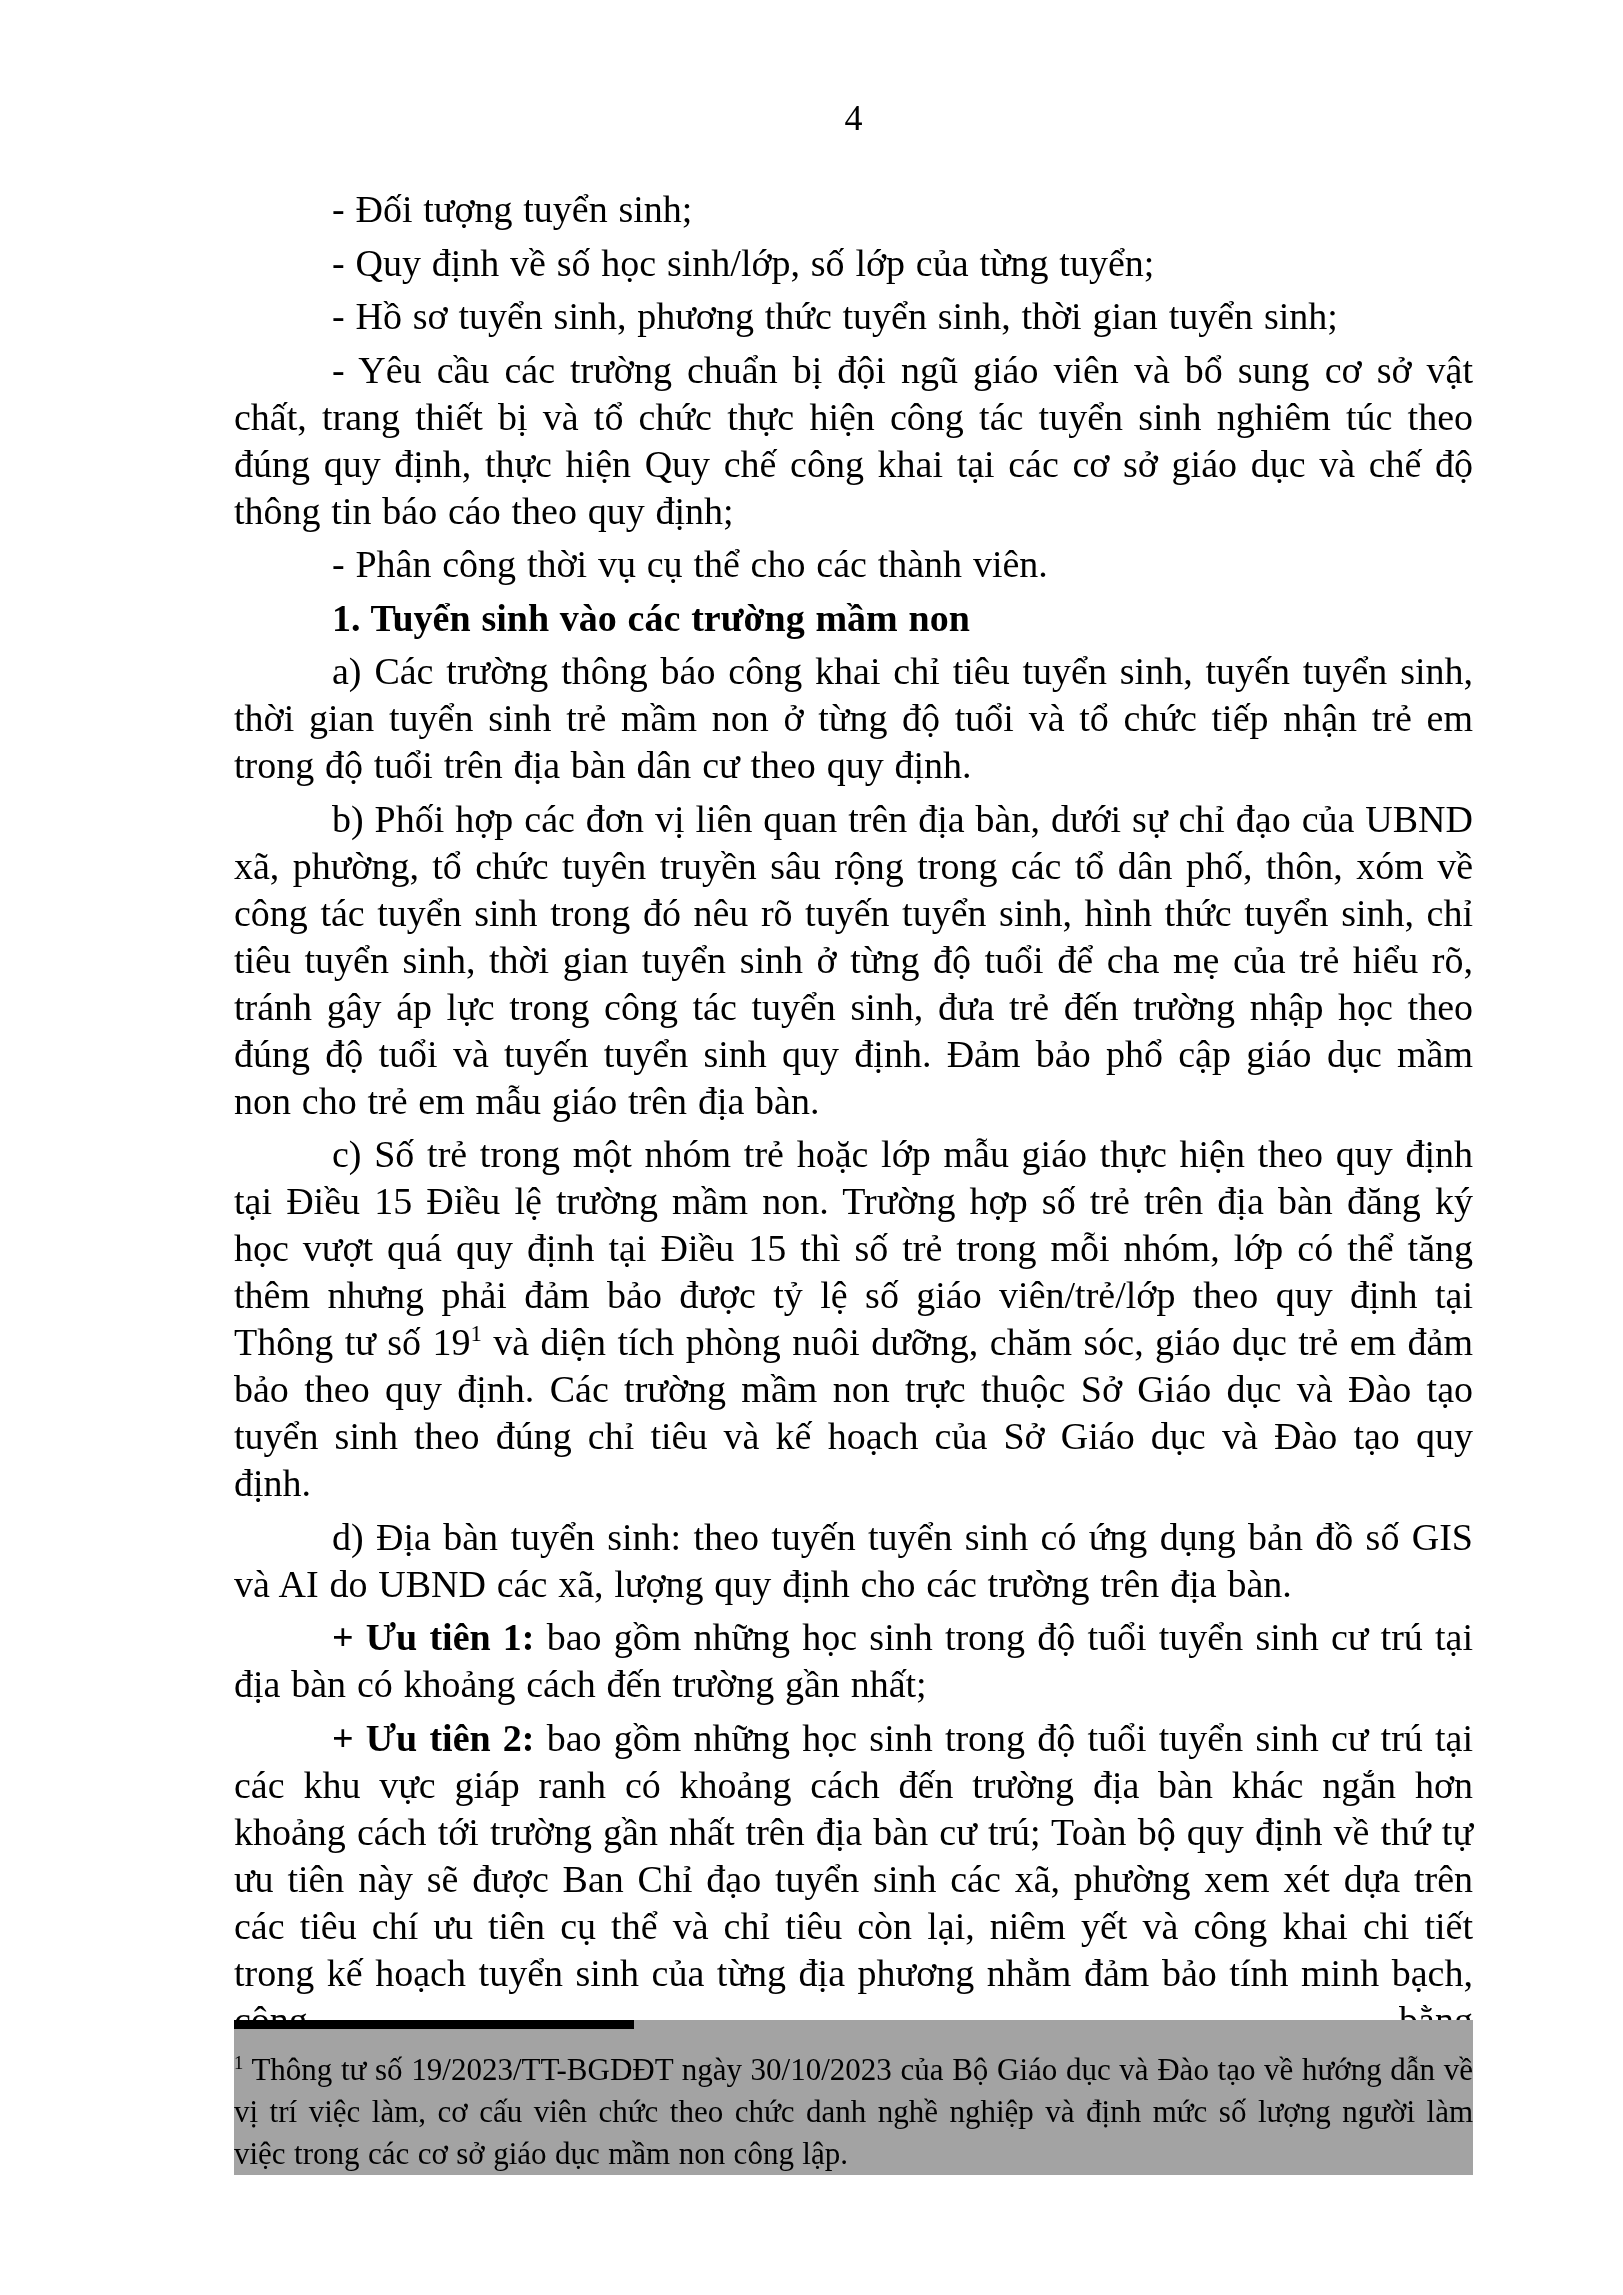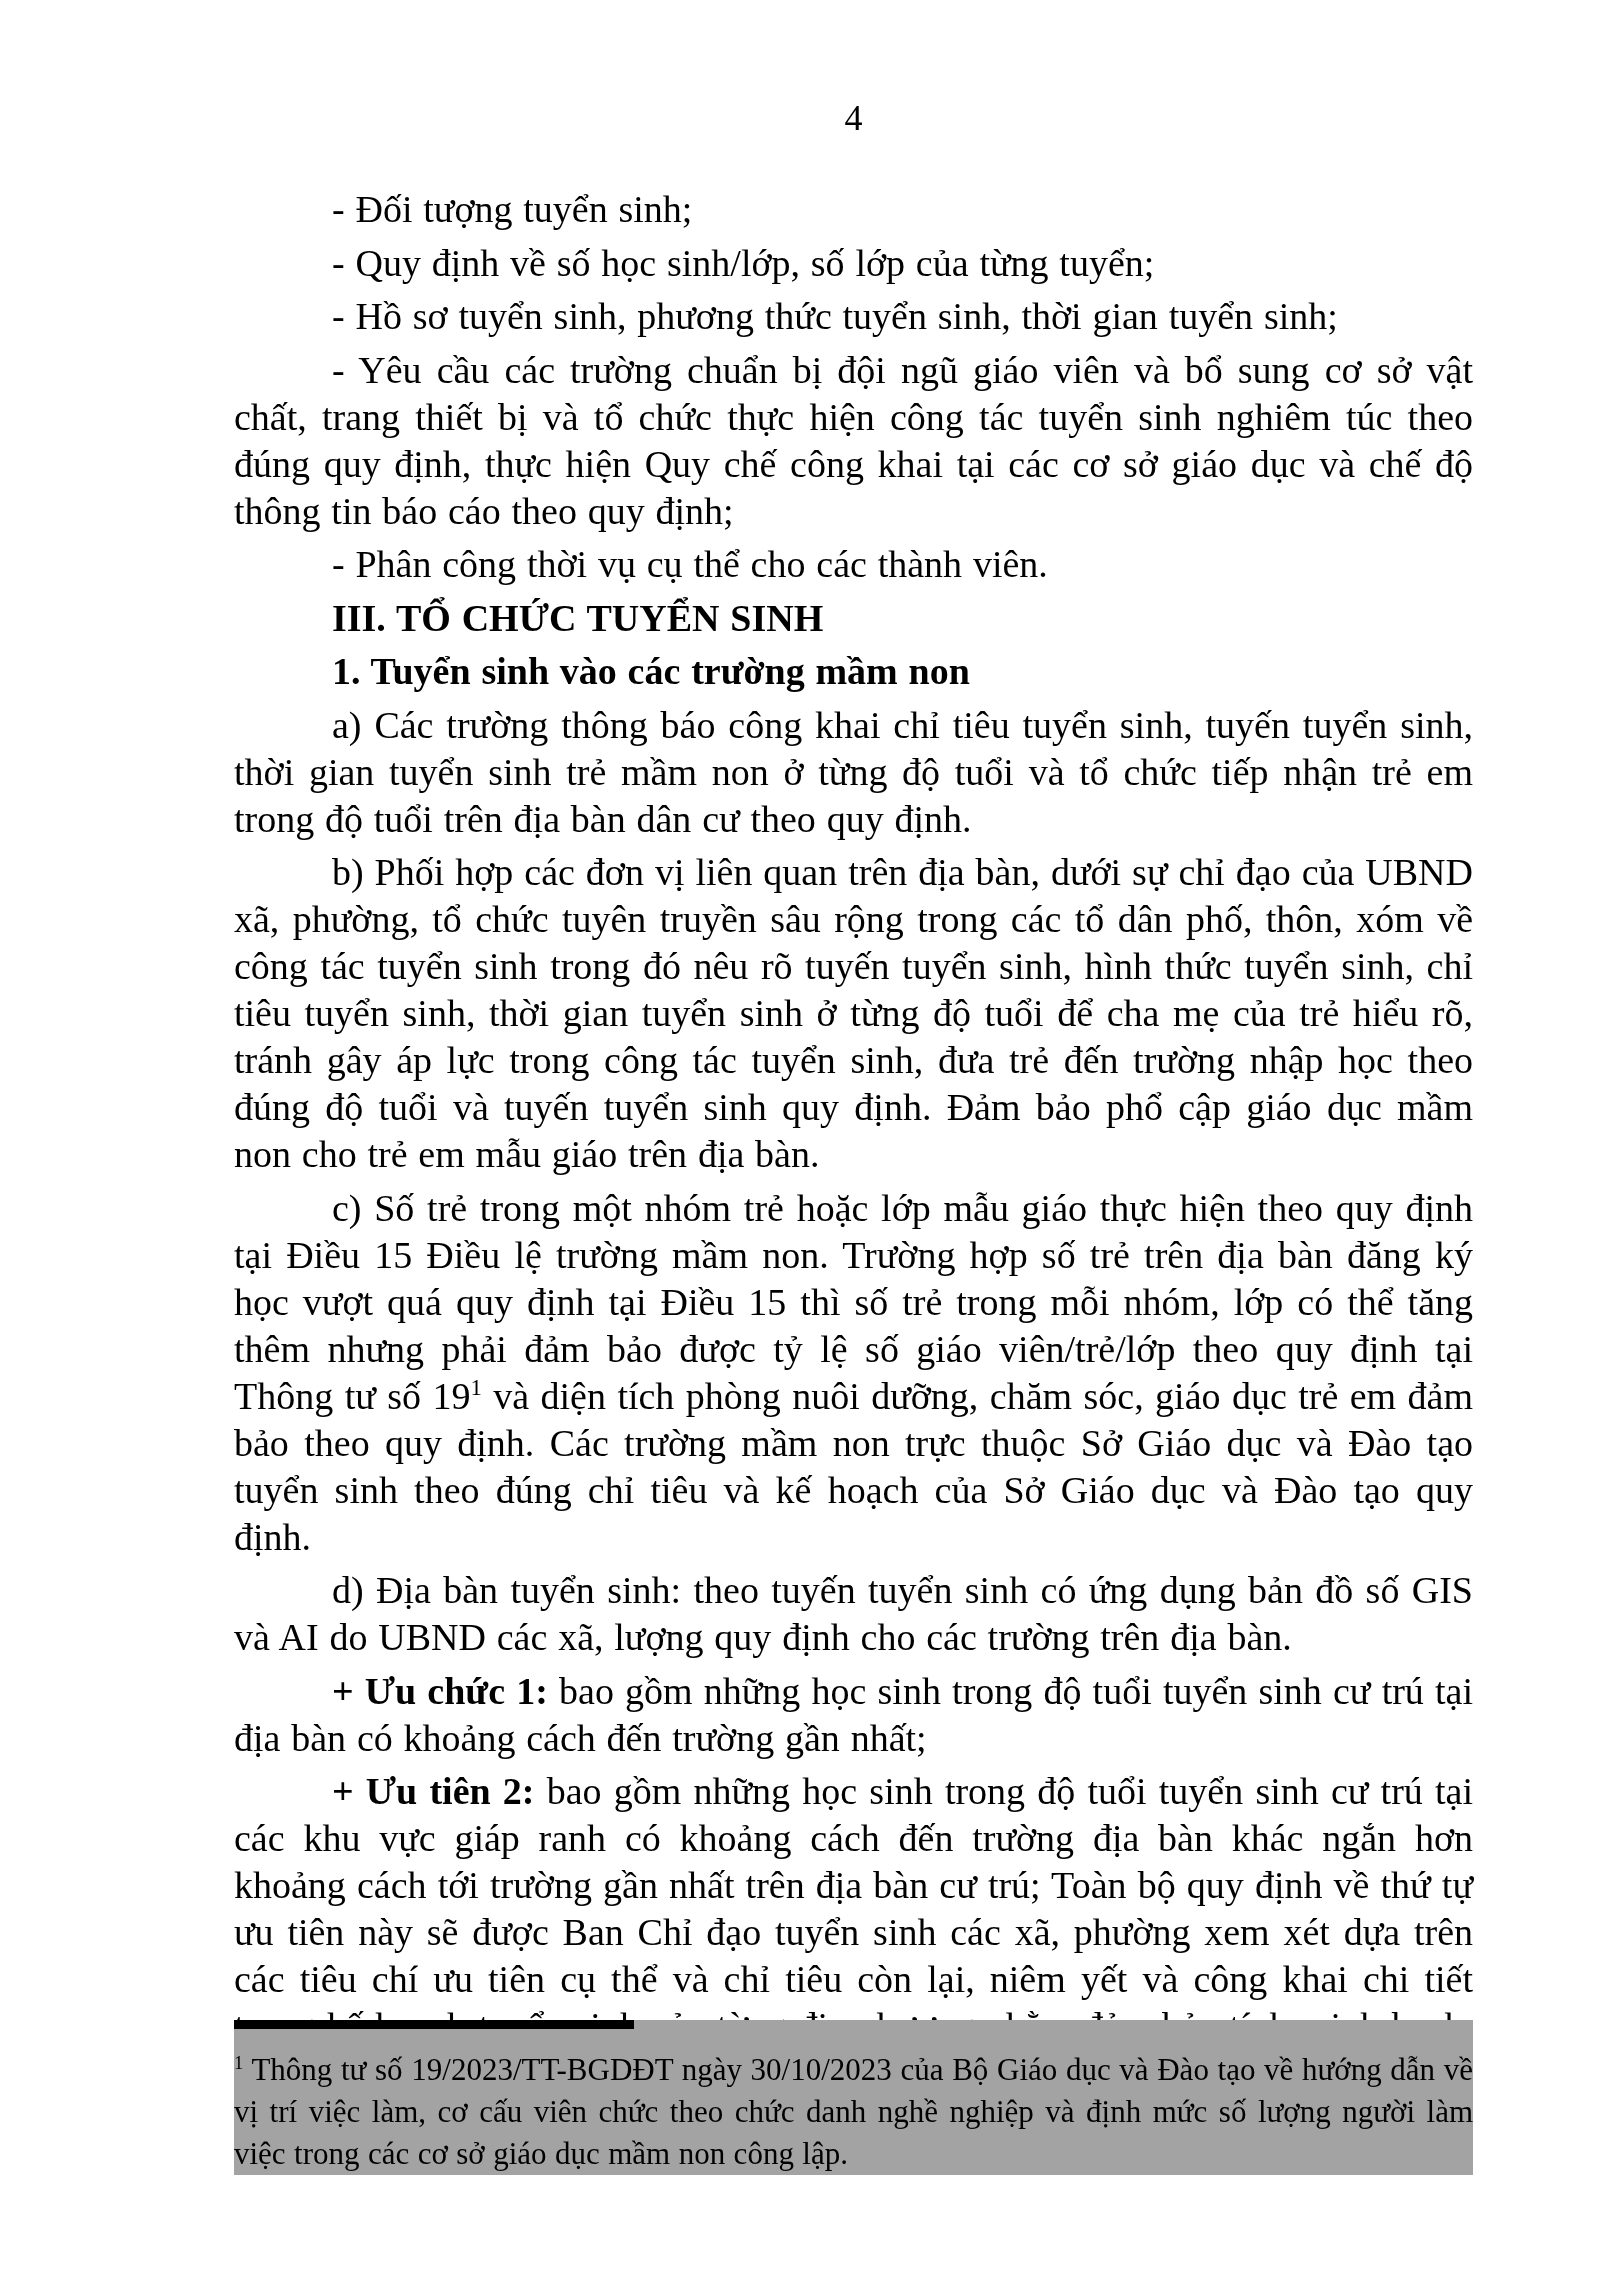--- a/index.html
+++ b/index.html
@@ -82,33 +82,32 @@
     <p class="para">- Đối tượng tuyển sinh;</p>
 
     <p class="para">- Quy định về số học sinh/lớp, số lớp của từng tuyển;</p>
 
     <p class="para">- Hồ sơ tuyển sinh, phương thức tuyển sinh, thời gian tuyển sinh;</p>
 
     <p class="para">- Yêu cầu các trường chuẩn bị đội ngũ giáo viên và bổ sung cơ sở vật chất, trang thiết bị và tổ chức thực hiện công tác tuyển sinh nghiêm túc theo đúng quy định, thực hiện Quy chế công khai tại các cơ sở giáo dục và chế độ thông tin báo cáo theo quy định;</p>
 
     <p class="para">- Phân công thời vụ cụ thể cho các thành viên.</p>
 
-    <p class="para heading">III. TỔ CHỨC TUYỂN SINH</p>
 
     <p class="para heading">1. Tuyển sinh vào các trường mầm non</p>
 
     <p class="para">a) Các trường thông báo công khai chỉ tiêu tuyển sinh, tuyến tuyển sinh, thời gian tuyển sinh trẻ mầm non ở từng độ tuổi và tổ chức tiếp nhận trẻ em trong độ tuổi trên địa bàn dân cư theo quy định.</p>
 
     <p class="para">b) Phối hợp các đơn vị liên quan trên địa bàn, dưới sự chỉ đạo của UBND xã, phường, tổ chức tuyên truyền sâu rộng trong các tổ dân phố, thôn, xóm về công tác tuyển sinh trong đó nêu rõ tuyến tuyển sinh, hình thức tuyển sinh, chỉ tiêu tuyển sinh, thời gian tuyển sinh ở từng độ tuổi để cha mẹ của trẻ hiểu rõ, tránh gây áp lực trong công tác tuyển sinh, đưa trẻ đến trường nhập học theo đúng độ tuổi và tuyến tuyển sinh quy định. Đảm bảo phổ cập giáo dục mầm non cho trẻ em mẫu giáo trên địa bàn.</p>
 
     <p class="para"><span>c) Số trẻ trong một nhóm trẻ hoặc lớp mẫu giáo thực hiện theo quy định tại Điều 15 Điều lệ trường mầm non. Trường hợp số trẻ trên địa bàn đăng ký học vượt quá quy định tại Điều 15 thì số trẻ trong mỗi nhóm, lớp có thể tăng thêm nhưng phải đảm bảo được tỷ lệ số giáo viên/trẻ/lớp theo quy định tại Thông tư số 19</span><sup class="ref">1</sup><span> và diện tích phòng nuôi dưỡng, chăm sóc, giáo dục trẻ em đảm bảo theo quy định. Các trường mầm non trực thuộc Sở Giáo dục và Đào tạo tuyển sinh theo đúng chỉ tiêu và kế hoạch của Sở Giáo dục và Đào tạo quy định.</span></p>
 
     <p class="para">d) Địa bàn tuyển sinh: theo tuyến tuyển sinh có ứng dụng bản đồ số GIS và AI do UBND các xã, lượng quy định cho các trường trên địa bàn.</p>
 
-    <p class="para"><b>+ Ưu chức 1:</b><span> bao gồm những học sinh trong độ tuổi tuyển sinh cư trú tại địa bàn có khoảng cách đến trường gần nhất;</span></p>
+    <p class="para"><b>+ Ưu tiên 1:</b><span> bao gồm những học sinh trong độ tuổi tuyển sinh cư trú tại địa bàn có khoảng cách đến trường gần nhất;</span></p>
 
     <p class="para cont"><b>+ Ưu tiên 2:</b><span> bao gồm những học sinh trong độ tuổi tuyển sinh cư trú tại các khu vực giáp ranh có khoảng cách đến trường địa bàn khác ngắn hơn khoảng cách tới trường gần nhất trên địa bàn cư trú; Toàn bộ quy định về thứ tự ưu tiên này sẽ được Ban Chỉ đạo tuyển sinh các xã, phường xem xét dựa trên các tiêu chí ưu tiên cụ thể và chỉ tiêu còn lại, niêm yết và công khai chi tiết trong kế hoạch tuyển sinh của từng địa phương nhằm đảm bảo tính minh bạch, công bằng</span></p>
 
   </div>
 
   <div class="footnote">
     <div class="footnote-rule"></div>
     <p class="footnote-text"><sup class="ref">1</sup><span> Thông tư số 19/2023/TT-BGDĐT ngày 30/10/2023 của Bộ Giáo dục và Đào tạo về hướng dẫn về vị trí việc làm, cơ cấu viên chức theo chức danh nghề nghiệp và định mức số lượng người làm việc trong các cơ sở giáo dục mầm non công lập.</span></p>
   </div>
 </div>

